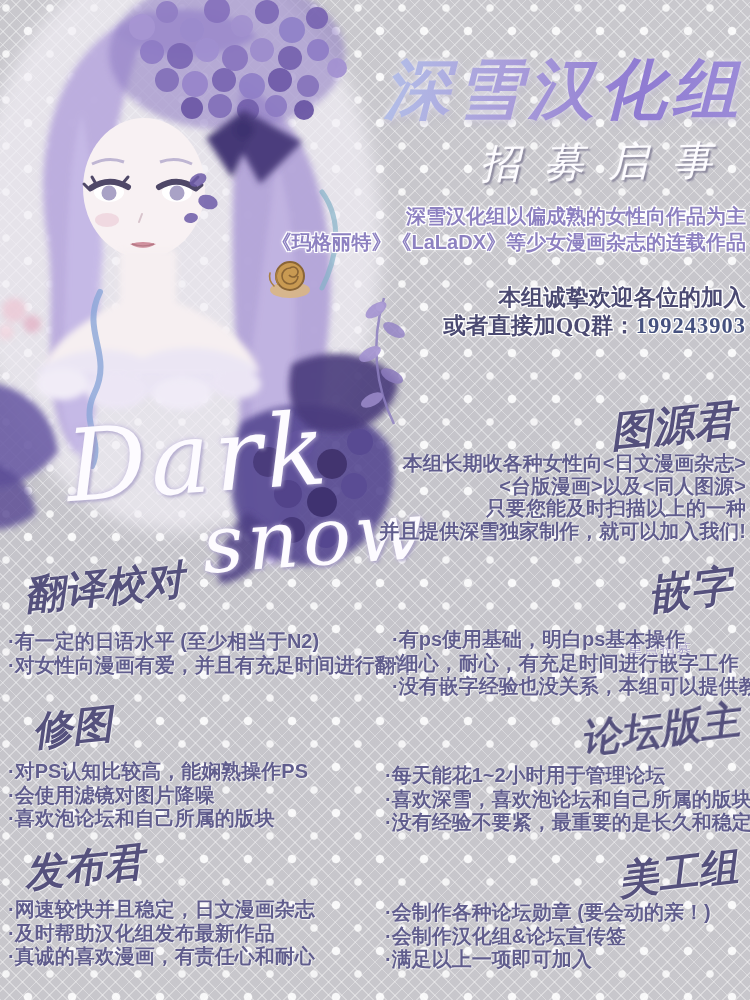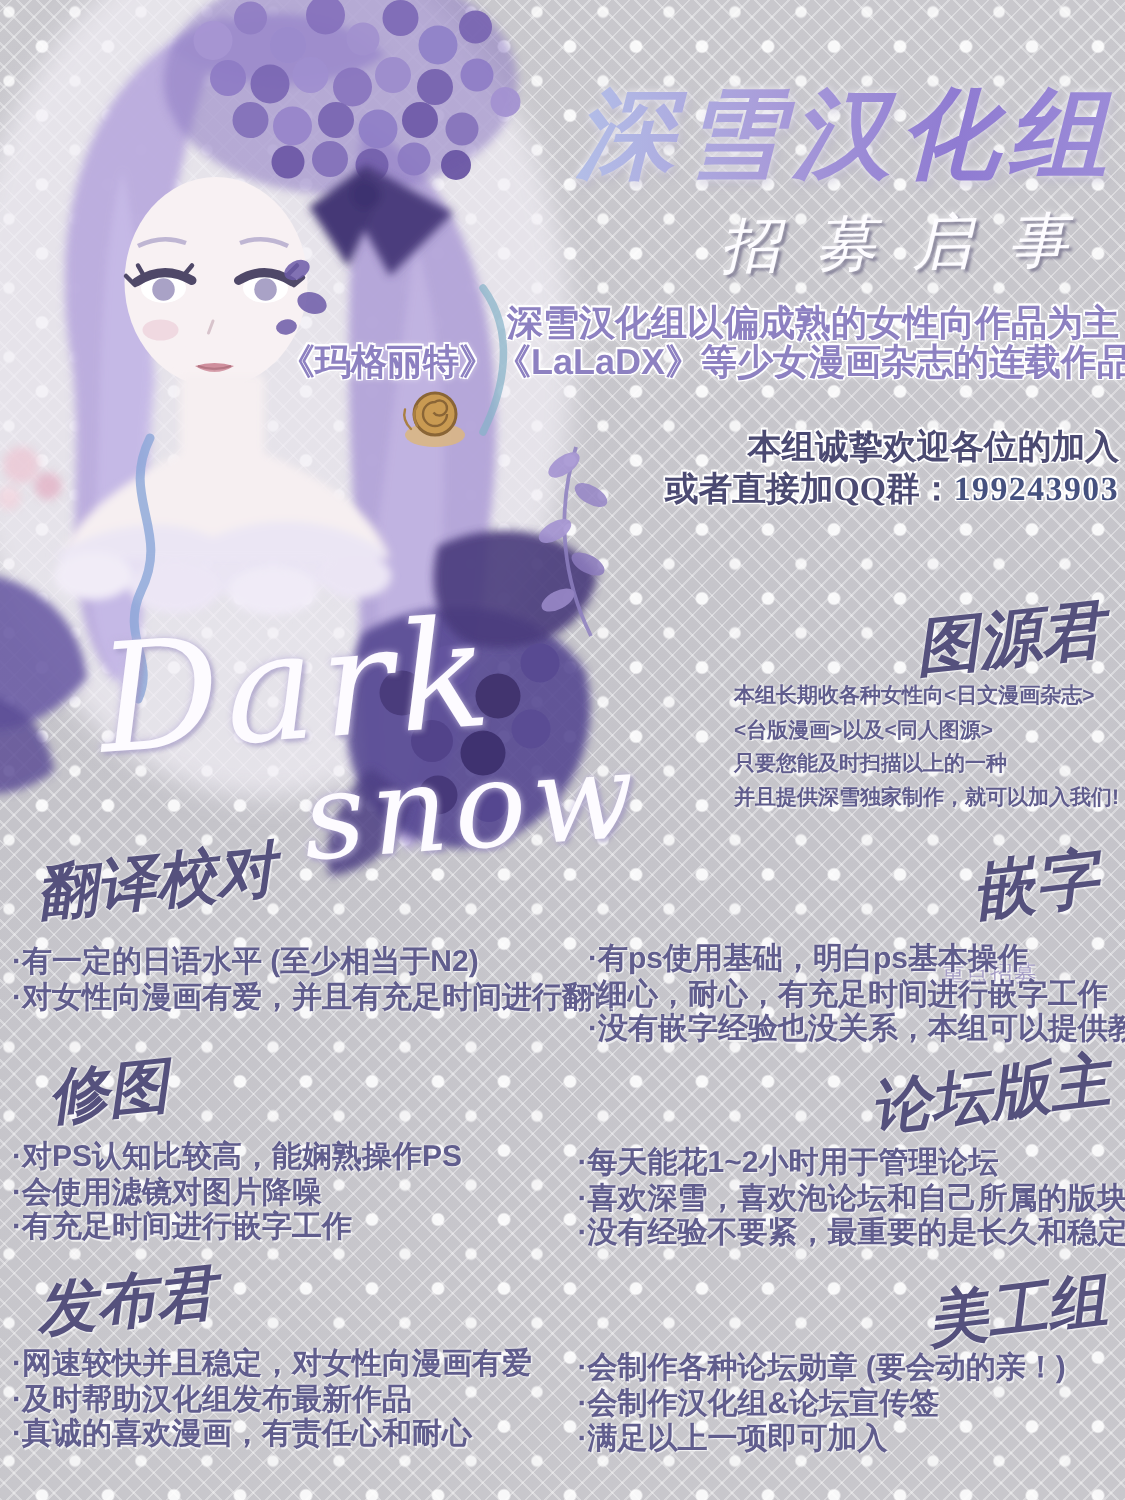--- a/index.html
+++ b/index.html
@@ -45,21 +45,21 @@
   .sub-title {
     right:14px; top:136px; width:420px; text-align:right;
     font-family:"DejaVu Serif", serif; font-style:italic;
     font-size:40px; letter-spacing:24px; color:#fdfcff; white-space:nowrap;
     text-shadow:2px 2px 2px rgba(104,100,130,.75), 0 0 6px rgba(255,255,255,.8);
     transform:rotate(-1deg);
   }
 
   .intro-light {
     right:4px; top:203px; width:560px; text-align:right;
-    font-size:24px; line-height:26px; color:#8d81c1; font-weight:bold; white-space:nowrap;
+    font-size:20px; line-height:26px; color:#8d81c1; font-weight:bold; white-space:nowrap;
   }
   .intro-dark {
     right:4px; top:284px; width:560px; text-align:right;
     font-family:"Liberation Serif", serif; font-weight:bold;
     font-size:22.5px; line-height:28px; color:#4b4a72; white-space:nowrap;
   }
   .qq-number { color:#45517f; letter-spacing:1px;text-align:right; }
 
   .script-head {
     font-family:"DejaVu Serif", serif; font-style:italic; font-weight:bold;
@@ -72,21 +72,21 @@
   .head-xiutu    { left:32px;   top:700px; font-size:40px; transform:rotate(-6deg); }
   .head-luntan   { right:10px;  top:702px; font-size:40px; transform:rotate(-7deg); }
   .head-fabu     { left:24px;   top:840px; font-size:40px; transform:rotate(-6deg); }
   .head-meigong  { right:12px;  top:846px; font-size:40px; transform:rotate(-7deg); }
 
   .note-label { right:58px; top:640px; font-size:15px; color:#a59dc6; letter-spacing:1px;margin-left:20px; }
 
   .body-text {
     font-size:20px; line-height:23.5px; color:#605d8d; font-weight:bold; white-space:nowrap;
   }
-  .body-tuyuan  { right:4px;  top:452px; text-align:left; line-height:22.5px; font-size:14px; }
+  .body-tuyuan  { right:4px;  top:452px; text-align:right; line-height:22.5px; font-size:20px; }
   .body-fanyi   { left:8px;   top:630px; }
   .body-qianzi  { left:392px; top:628px; }
   .body-xiutu   { left:8px;   top:760px; }
   .body-luntan  { left:385px; top:764px; }
   .body-fabu    { left:8px;   top:898px; }
   .body-meigong { left:385px; top:901px; }
 
   .brand-script {
     font-family:"DejaVu Serif", serif; font-style:italic;
     color:#fdfbff; white-space:nowrap;
@@ -287,33 +287,33 @@
   <div class="abs body-text body-qianzi outline-soft">
     <div>·有ps使用基础，明白ps基本操作</div>
     <div>·细心，耐心，有充足时间进行嵌字工作</div>
     <div>·没有嵌字经验也没关系，本组可以提供教学</div>
   </div>
 
   <div class="abs script-head head-xiutu">修图</div>
   <div class="abs body-text body-xiutu outline-soft">
     <div>·对PS认知比较高，能娴熟操作PS</div>
     <div>·会使用滤镜对图片降噪</div>
-    <div>·有充足时间进行嵌字工作</div>
+    <div>·喜欢泡论坛和自己所属的版块</div>
   </div>
 
   <div class="abs script-head head-luntan">论坛版主</div>
   <div class="abs body-text body-luntan outline-soft">
     <div>·每天能花1~2小时用于管理论坛</div>
     <div>·喜欢深雪，喜欢泡论坛和自己所属的版块</div>
     <div>·没有经验不要紧，最重要的是长久和稳定</div>
   </div>
 
   <div class="abs script-head head-fabu">发布君</div>
   <div class="abs body-text body-fabu outline-soft">
-    <div>·网速较快并且稳定，对女性向漫画有爱</div>
+    <div>·网速较快并且稳定，日文漫画杂志</div>
     <div>·及时帮助汉化组发布最新作品</div>
     <div>·真诚的喜欢漫画，有责任心和耐心</div>
   </div>
 
   <div class="abs script-head head-meigong">美工组</div>
   <div class="abs body-text body-meigong outline-soft">
     <div>·会制作各种论坛勋章 (要会动的亲！)</div>
     <div>·会制作汉化组&amp;论坛宣传签</div>
     <div>·满足以上一项即可加入</div>
   </div>

